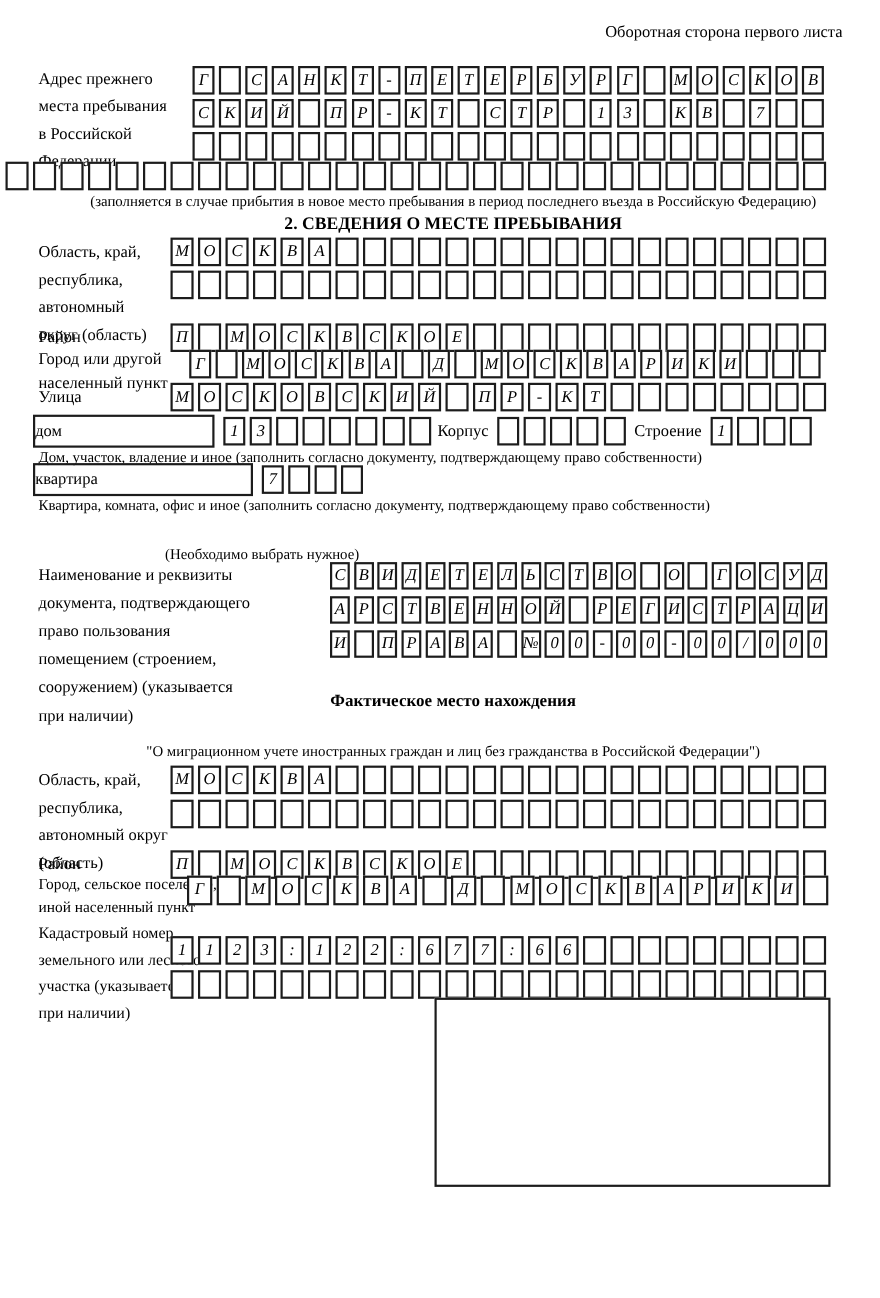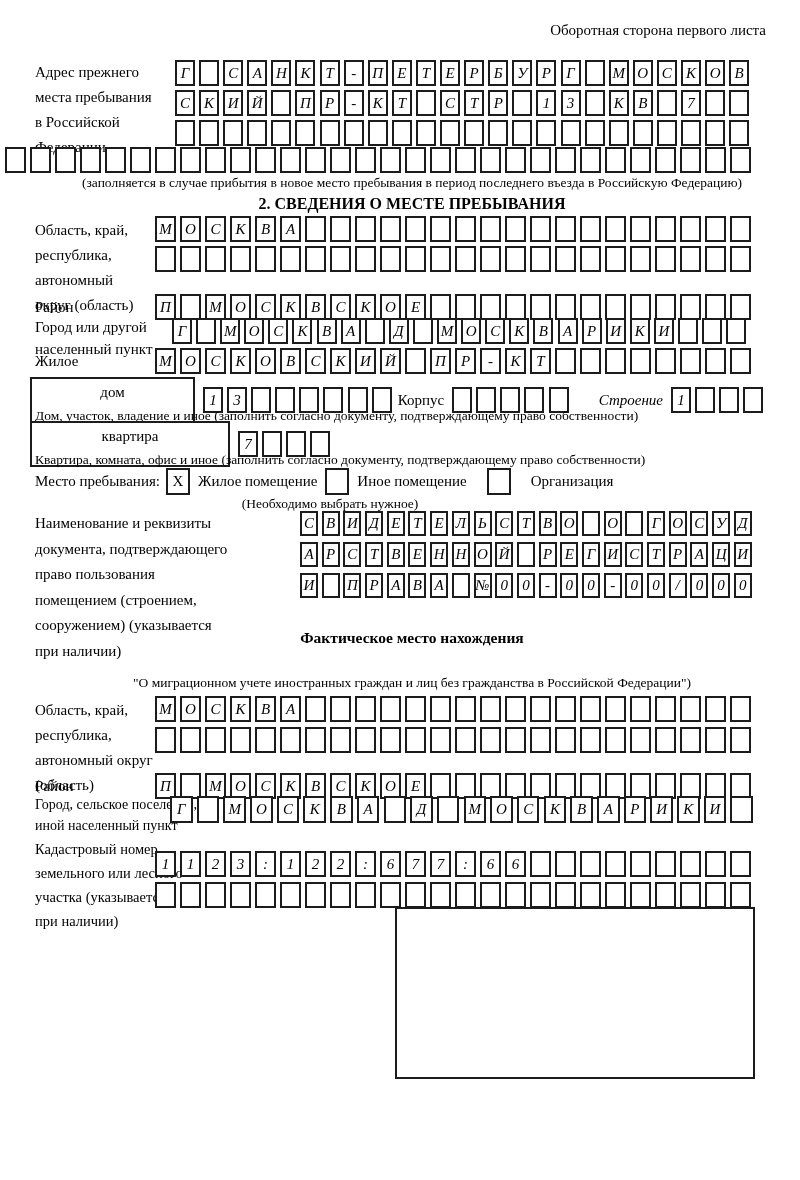--- a/index.html
+++ b/index.html
@@ -12,22 +12,22 @@
   .title{font-weight:bold;font-size:16px;}
   .cells{white-space:nowrap;font-style:italic;}
   .cell{display:inline-block;box-sizing:border-box;border:2px solid #1c1c1c;
         background:#fff;text-align:center;vertical-align:top;
         height:26px;line-height:22px;font-size:15px;}
   .p24 .cell{width:20px;margin-right:4.1px;}
   .p25 .cell{width:21px;margin-right:4px;}
   .p21 .cell{width:18px;height:25px;line-height:21px;margin-right:3.7px;}
   .p26 .cell{width:22.5px;height:27px;line-height:23px;margin-right:4.2px;}
   .inline-row{display:flex;align-items:center;}
-  .widebox{box-sizing:border-box;border:2px solid #1c1c1c;height:46px;line-height:26px;
-           text-align:center;font-size:15px;}
+  .widebox{box-sizing:border-box;border:2px solid #1c1c1c;height:30px;line-height:26px;
+           text-align:left;font-size:15px;}
   .cbox{display:inline-block;box-sizing:border-box;border:2px solid #1c1c1c;width:24px;height:27px;
         line-height:23px;text-align:center;font-size:15px;}
   .ilabel{font-size:15px;}
   .stamp{box-sizing:border-box;border:2px solid #1c1c1c;background:#fff;}
 </style>
 </head>
 <body>
 
 <div class="page">
 
@@ -52,49 +52,40 @@
   <div class="abs cells p25" style="top:216px;left:155px;"><span class="cell">М</span><span class="cell">О</span><span class="cell">С</span><span class="cell">К</span><span class="cell">В</span><span class="cell">А</span><span class="cell"></span><span class="cell"></span><span class="cell"></span><span class="cell"></span><span class="cell"></span><span class="cell"></span><span class="cell"></span><span class="cell"></span><span class="cell"></span><span class="cell"></span><span class="cell"></span><span class="cell"></span><span class="cell"></span><span class="cell"></span><span class="cell"></span><span class="cell"></span><span class="cell"></span><span class="cell"></span></div>
   <div class="abs cells p25" style="top:246px;left:155px;"><span class="cell"></span><span class="cell"></span><span class="cell"></span><span class="cell"></span><span class="cell"></span><span class="cell"></span><span class="cell"></span><span class="cell"></span><span class="cell"></span><span class="cell"></span><span class="cell"></span><span class="cell"></span><span class="cell"></span><span class="cell"></span><span class="cell"></span><span class="cell"></span><span class="cell"></span><span class="cell"></span><span class="cell"></span><span class="cell"></span><span class="cell"></span><span class="cell"></span><span class="cell"></span><span class="cell"></span></div>
 
   <div class="abs flabel" style="top:298px;left:35px;">Район</div>
   <div class="abs cells p25" style="top:294px;left:155px;"><span class="cell">П</span><span class="cell"></span><span class="cell">М</span><span class="cell">О</span><span class="cell">С</span><span class="cell">К</span><span class="cell">В</span><span class="cell">С</span><span class="cell">К</span><span class="cell">О</span><span class="cell">Е</span><span class="cell"></span><span class="cell"></span><span class="cell"></span><span class="cell"></span><span class="cell"></span><span class="cell"></span><span class="cell"></span><span class="cell"></span><span class="cell"></span><span class="cell"></span><span class="cell"></span><span class="cell"></span><span class="cell"></span></div>
 
   <div class="abs flabel" style="top:316px;left:35px;width:135px;line-height:22px;">Город или другой
 населенный пункт</div>
   <div class="abs cells p24" style="top:318px;left:172px;"><span class="cell">Г</span><span class="cell"></span><span class="cell">М</span><span class="cell">О</span><span class="cell">С</span><span class="cell">К</span><span class="cell">В</span><span class="cell">А</span><span class="cell"></span><span class="cell">Д</span><span class="cell"></span><span class="cell">М</span><span class="cell">О</span><span class="cell">С</span><span class="cell">К</span><span class="cell">В</span><span class="cell">А</span><span class="cell">Р</span><span class="cell">И</span><span class="cell">К</span><span class="cell">И</span><span class="cell"></span><span class="cell"></span><span class="cell"></span></div>
 
-  <div class="abs flabel" style="top:352px;left:35px;">Жилое</div>
+  <div class="abs flabel" style="top:352px;left:35px;">Улица</div>
   <div class="abs cells p25" style="top:348px;left:155px;"><span class="cell">М</span><span class="cell">О</span><span class="cell">С</span><span class="cell">К</span><span class="cell">О</span><span class="cell">В</span><span class="cell">С</span><span class="cell">К</span><span class="cell">И</span><span class="cell">Й</span><span class="cell"></span><span class="cell">П</span><span class="cell">Р</span><span class="cell">-</span><span class="cell">К</span><span class="cell">Т</span><span class="cell"></span><span class="cell"></span><span class="cell"></span><span class="cell"></span><span class="cell"></span><span class="cell"></span><span class="cell"></span><span class="cell"></span></div>
 
   <div class="abs inline-row p24" style="top:377px;left:30px;">
     <span class="widebox" style="width:165px;margin-right:8px;">дом</span>
     <span class="cells"><span class="cell">1</span><span class="cell">3</span><span class="cell"></span><span class="cell"></span><span class="cell"></span><span class="cell"></span><span class="cell"></span><span class="cell"></span></span>
     <span class="ilabel" style="margin:0 8px 0 2px;">Корпус</span>
     <span class="cells"><span class="cell"></span><span class="cell"></span><span class="cell"></span><span class="cell"></span><span class="cell"></span></span>
-    <span class="ilabel" style="margin:0 8px 0 26px;font-style:italic;">Строение</span>
+    <span class="ilabel" style="margin:0 8px 0 4px;">Строение</span>
     <span class="cells"><span class="cell">1</span><span class="cell"></span><span class="cell"></span><span class="cell"></span></span>
   </div>
   <div class="abs note" style="top:407px;left:35px;">Дом, участок, владение и иное (заполнить согласно документу, подтверждающему право собственности)</div>
 
   <div class="abs inline-row p24" style="top:421px;left:30px;">
     <span class="widebox" style="width:200px;margin-right:8px;">квартира</span>
     <span class="cells"><span class="cell">7</span><span class="cell"></span><span class="cell"></span><span class="cell"></span></span>
   </div>
   <div class="abs note" style="top:451px;left:35px;">Квартира, комната, офис и иное (заполнить согласно документу, подтверждающему право собственности)</div>
 
-  <div class="abs inline-row" style="top:468px;left:35px;">
-    <span class="ilabel" style="margin-right:6px;">Место пребывания:</span>
-    <span class="cbox">X</span>
-    <span class="ilabel" style="margin:0 8px;">Жилое помещение</span>
-    <span class="cbox"></span>
-    <span class="ilabel" style="margin:0 20px 0 8px;">Иное помещение</span>
-    <span class="cbox"></span>
-    <span class="ilabel" style="margin-left:20px;">Организация</span>
-  </div>
-  <div class="abs note" style="top:495px;left:150px;width:360px;text-align:center;">(Необходимо выбрать нужное)</div>
+  <div class="abs note" style="top:495px;left:150px;width:360px;">(Необходимо выбрать нужное)</div>
 
   <div class="abs flabel" style="top:511px;left:35px;width:260px;line-height:25.5px;">Наименование и реквизиты
 документа, подтверждающего
 право пользования
 помещением (строением,
 сооружением) (указывается
 при наличии)</div>
   <div class="abs cells p21" style="top:511px;left:300px;"><span class="cell">С</span><span class="cell">В</span><span class="cell">И</span><span class="cell">Д</span><span class="cell">Е</span><span class="cell">Т</span><span class="cell">Е</span><span class="cell">Л</span><span class="cell">Ь</span><span class="cell">С</span><span class="cell">Т</span><span class="cell">В</span><span class="cell">О</span><span class="cell"></span><span class="cell">О</span><span class="cell"></span><span class="cell">Г</span><span class="cell">О</span><span class="cell">С</span><span class="cell">У</span><span class="cell">Д</span></div>
   <div class="abs cells p21" style="top:542px;left:300px;"><span class="cell">А</span><span class="cell">Р</span><span class="cell">С</span><span class="cell">Т</span><span class="cell">В</span><span class="cell">Е</span><span class="cell">Н</span><span class="cell">Н</span><span class="cell">О</span><span class="cell">Й</span><span class="cell"></span><span class="cell">Р</span><span class="cell">Е</span><span class="cell">Г</span><span class="cell">И</span><span class="cell">С</span><span class="cell">Т</span><span class="cell">Р</span><span class="cell">А</span><span class="cell">Ц</span><span class="cell">И</span></div>
   <div class="abs cells p21" style="top:573px;left:300px;"><span class="cell">И</span><span class="cell"></span><span class="cell">П</span><span class="cell">Р</span><span class="cell">А</span><span class="cell">В</span><span class="cell">А</span><span class="cell"></span><span class="cell">№</span><span class="cell">0</span><span class="cell">0</span><span class="cell">-</span><span class="cell">0</span><span class="cell">0</span><span class="cell">-</span><span class="cell">0</span><span class="cell">0</span><span class="cell">/</span><span class="cell">0</span><span class="cell">0</span><span class="cell">0</span></div>

